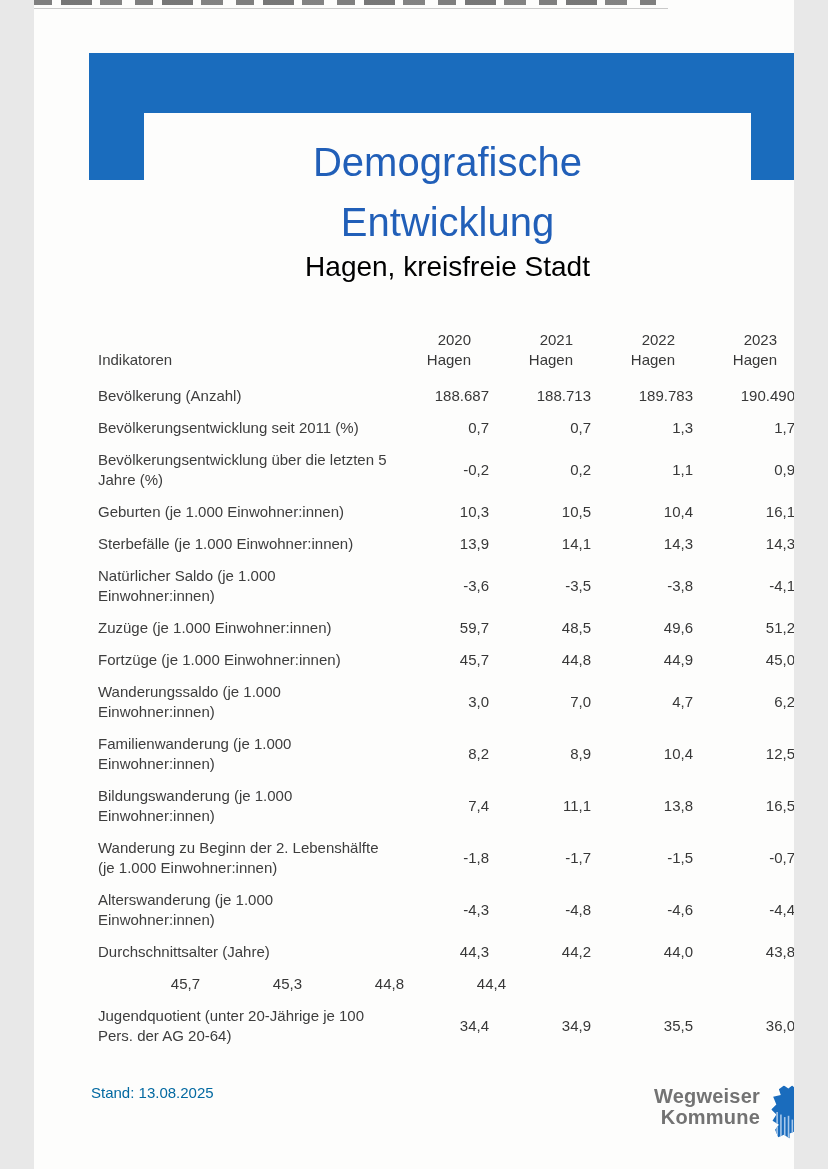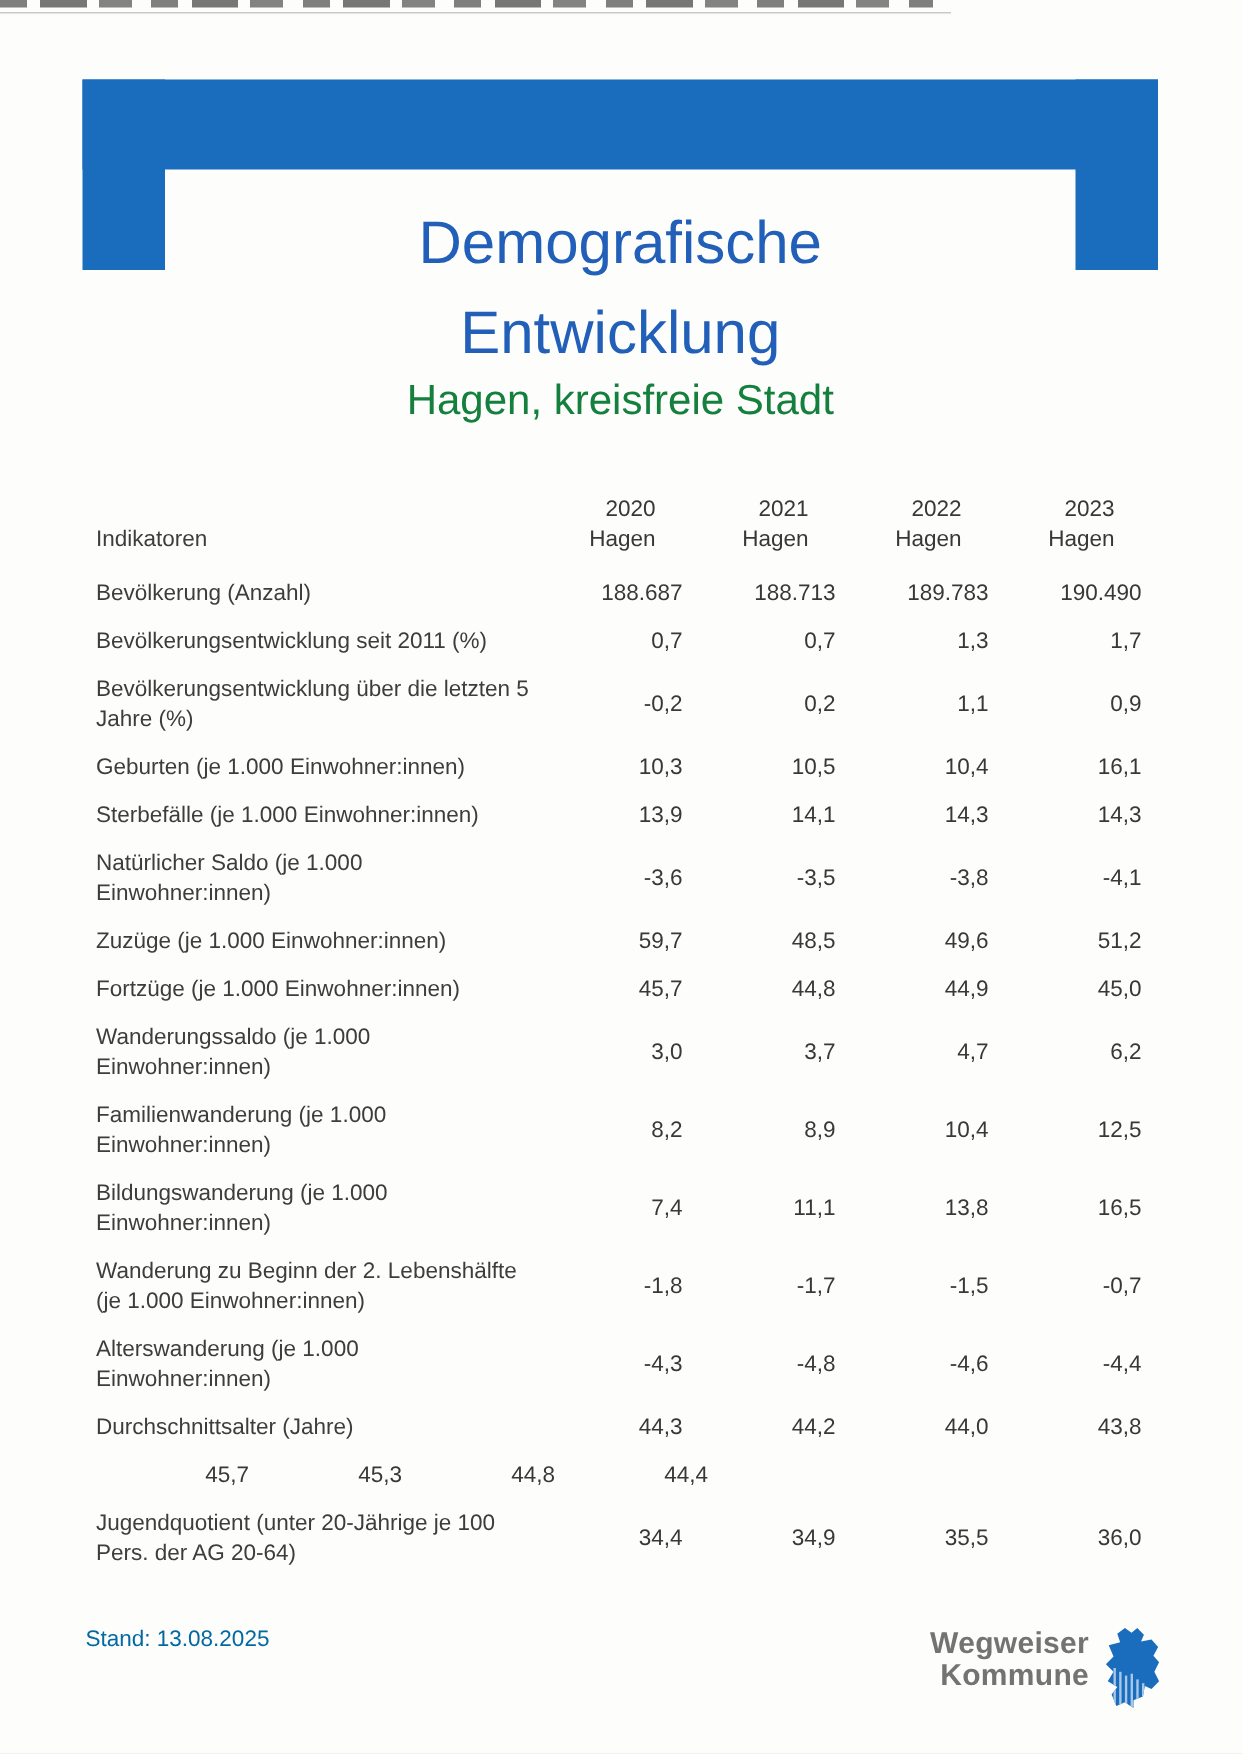--- a/index.html
+++ b/index.html
@@ -1,17 +1,17 @@
 <!DOCTYPE html>
 <html><head>
 <meta charset="utf-8">
 <style>
   html,body { margin:0; padding:0; background:#e8e8e8; }
   .page {
-    position:relative; width:828px; height:1169px; margin:0 auto;
+    position:relative; width:760px; height:1169px; margin:0 auto;
     background:#fdfdfc; overflow:hidden;
     font-family:"Liberation Sans","DejaVu Sans",sans-serif;
     color:#3d3d3d;
   }
 
   
   .scan-dashes {
     position:absolute; left:0; top:0; width:622px; height:5px;
     background:repeating-linear-gradient(90deg,
       #555 0 18px, transparent 18px 27px,
@@ -55,21 +55,21 @@
 
   <div class="scan-dashes"></div>
   <div class="scan-line"></div>
 
   <div class="band" style="background: rgb(26, 108, 189);"></div>
   <div class="leg leg-left" style="background: rgb(26, 108, 189);"></div>
   <div class="leg leg-right" style="background: rgb(26, 108, 189);"></div>
 
   <div class="title-wrap title-1" style="color: rgb(33, 95, 184);">Demografische</div>
   <div class="title-wrap title-2" style="color: rgb(33, 95, 184);">Entwicklung</div>
-  <div class="title-wrap subtitle" style="color: #15803d;">Hagen, kreisfreie Stadt</div>
+  <div class="title-wrap subtitle" style="color: #000000;">Hagen, kreisfreie Stadt</div>
 
   <div class="table">
     <div class="thead">
       <div class="lcol">Indikatoren</div>
 
     <div class="vcol">
           <div>2020</div>
           <div>Hagen</div>
         </div>
         <div class="vcol">
@@ -139,21 +139,21 @@
         <div class="trow">
           <div class="lcol">Fortzüge (je 1.000 Einwohner:innen)</div>
           <div class="vcol">45,7</div>
           <div class="vcol">44,8</div>
           <div class="vcol">44,9</div>
           <div class="vcol">45,0</div>
         </div>
         <div class="trow">
           <div class="lcol">Wanderungssaldo (je 1.000 Einwohner:innen)</div>
           <div class="vcol">3,0</div>
-          <div class="vcol">3,7</div>
+          <div class="vcol">7,0</div>
           <div class="vcol">4,7</div>
           <div class="vcol">6,2</div>
         </div>
         <div class="trow">
           <div class="lcol">Familienwanderung (je 1.000 Einwohner:innen)</div>
           <div class="vcol">8,2</div>
           <div class="vcol">8,9</div>
           <div class="vcol">10,4</div>
           <div class="vcol">12,5</div>
         </div>

